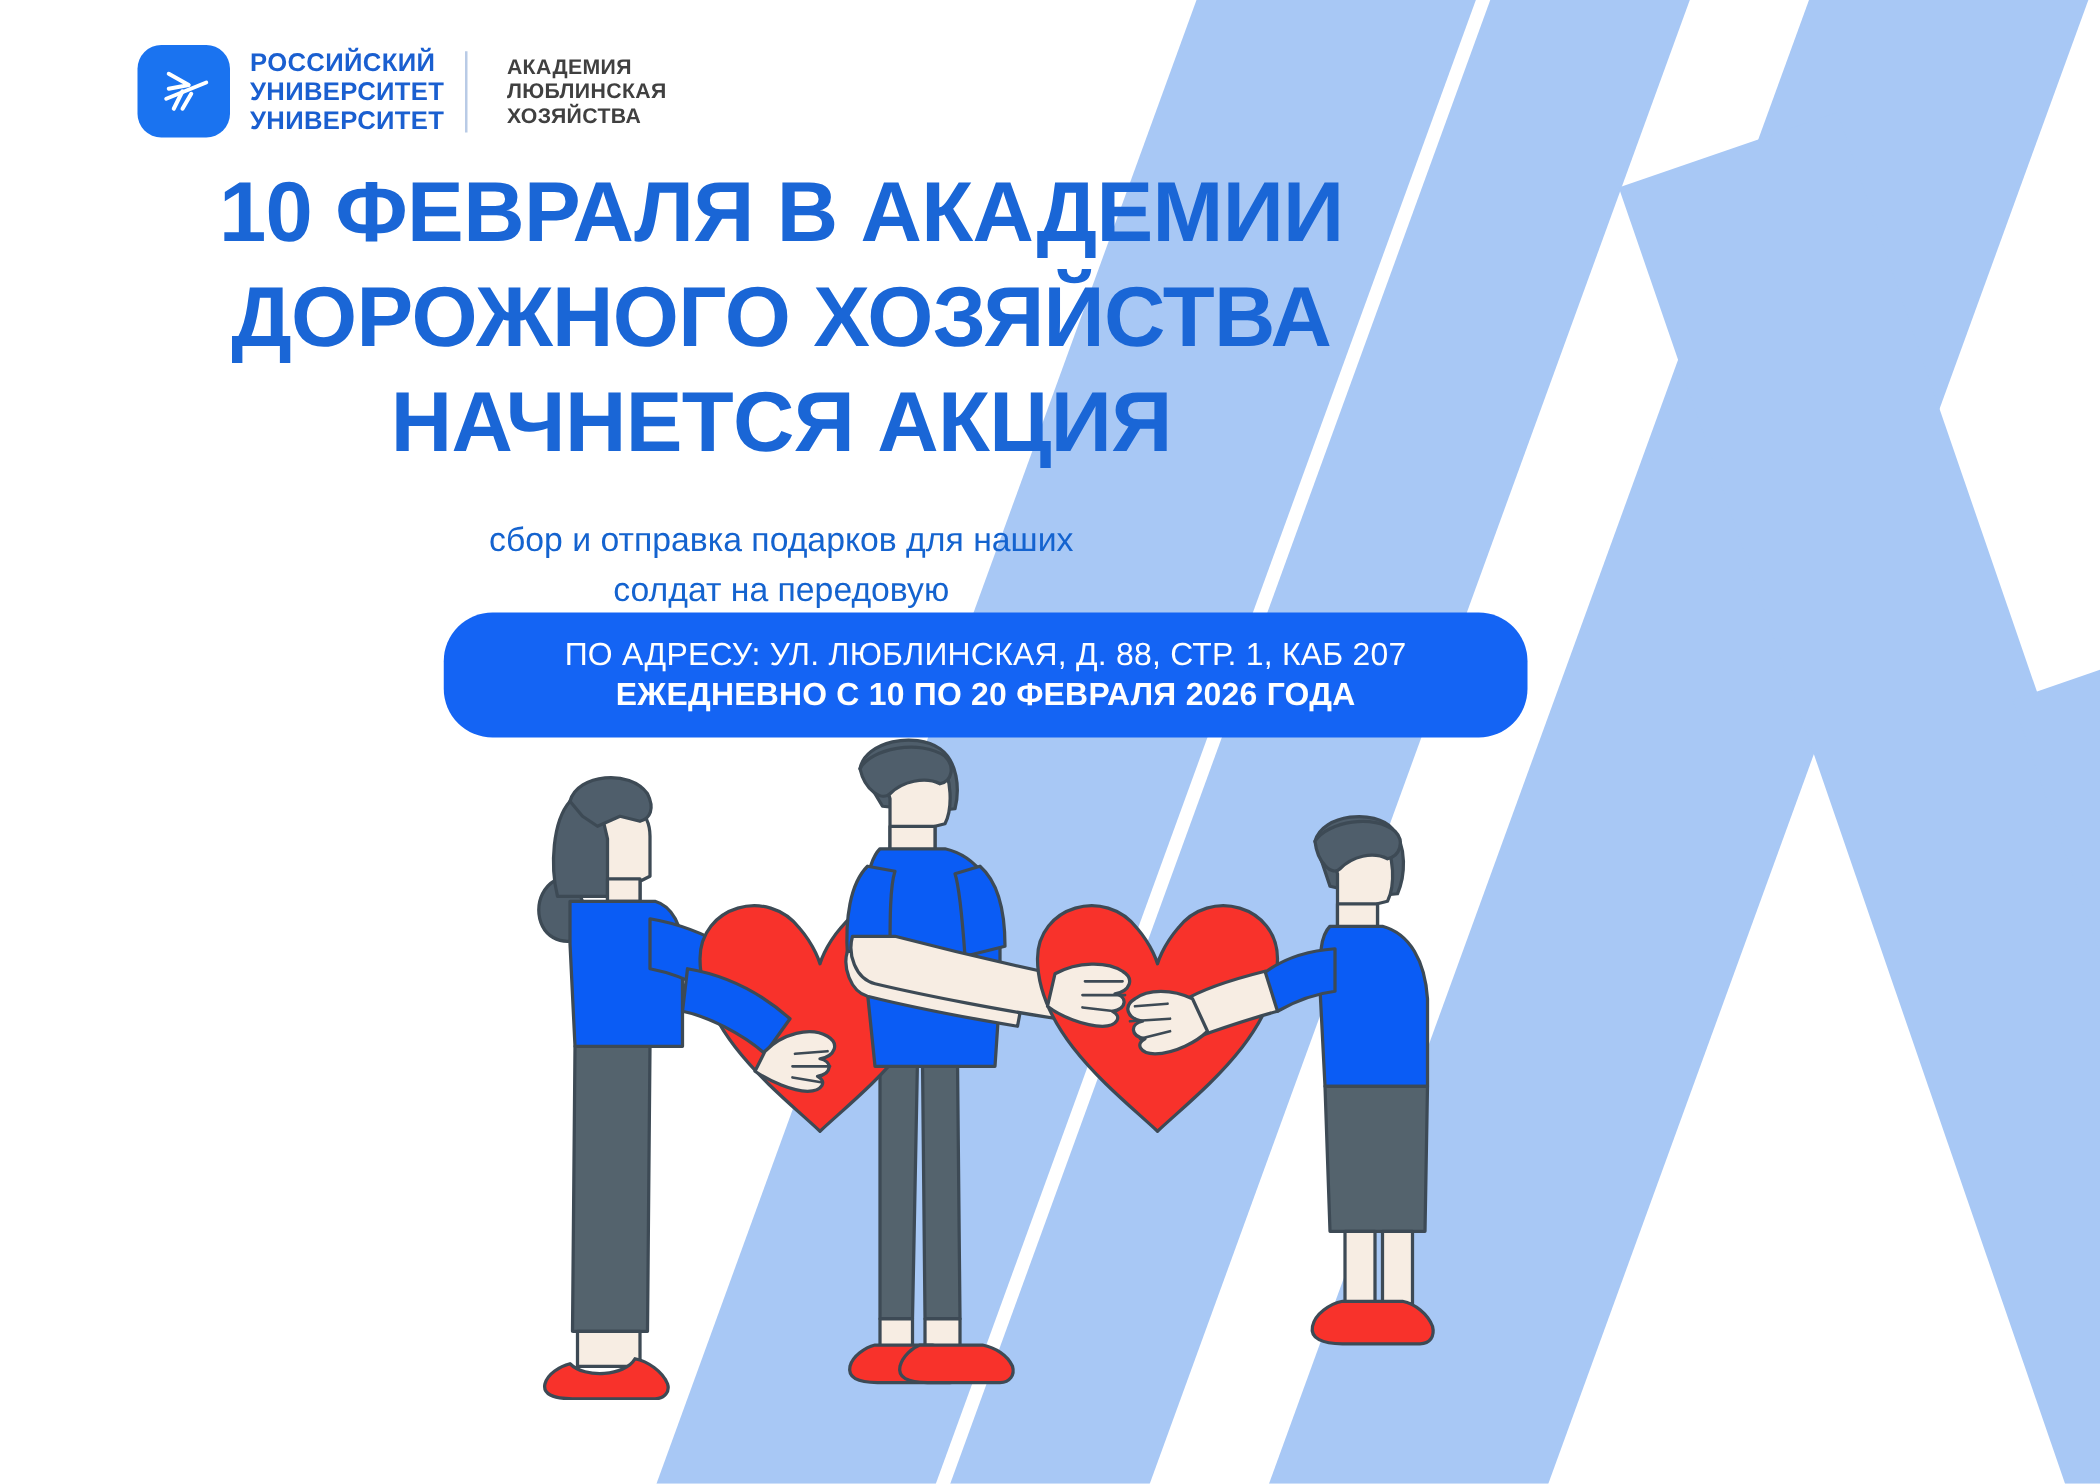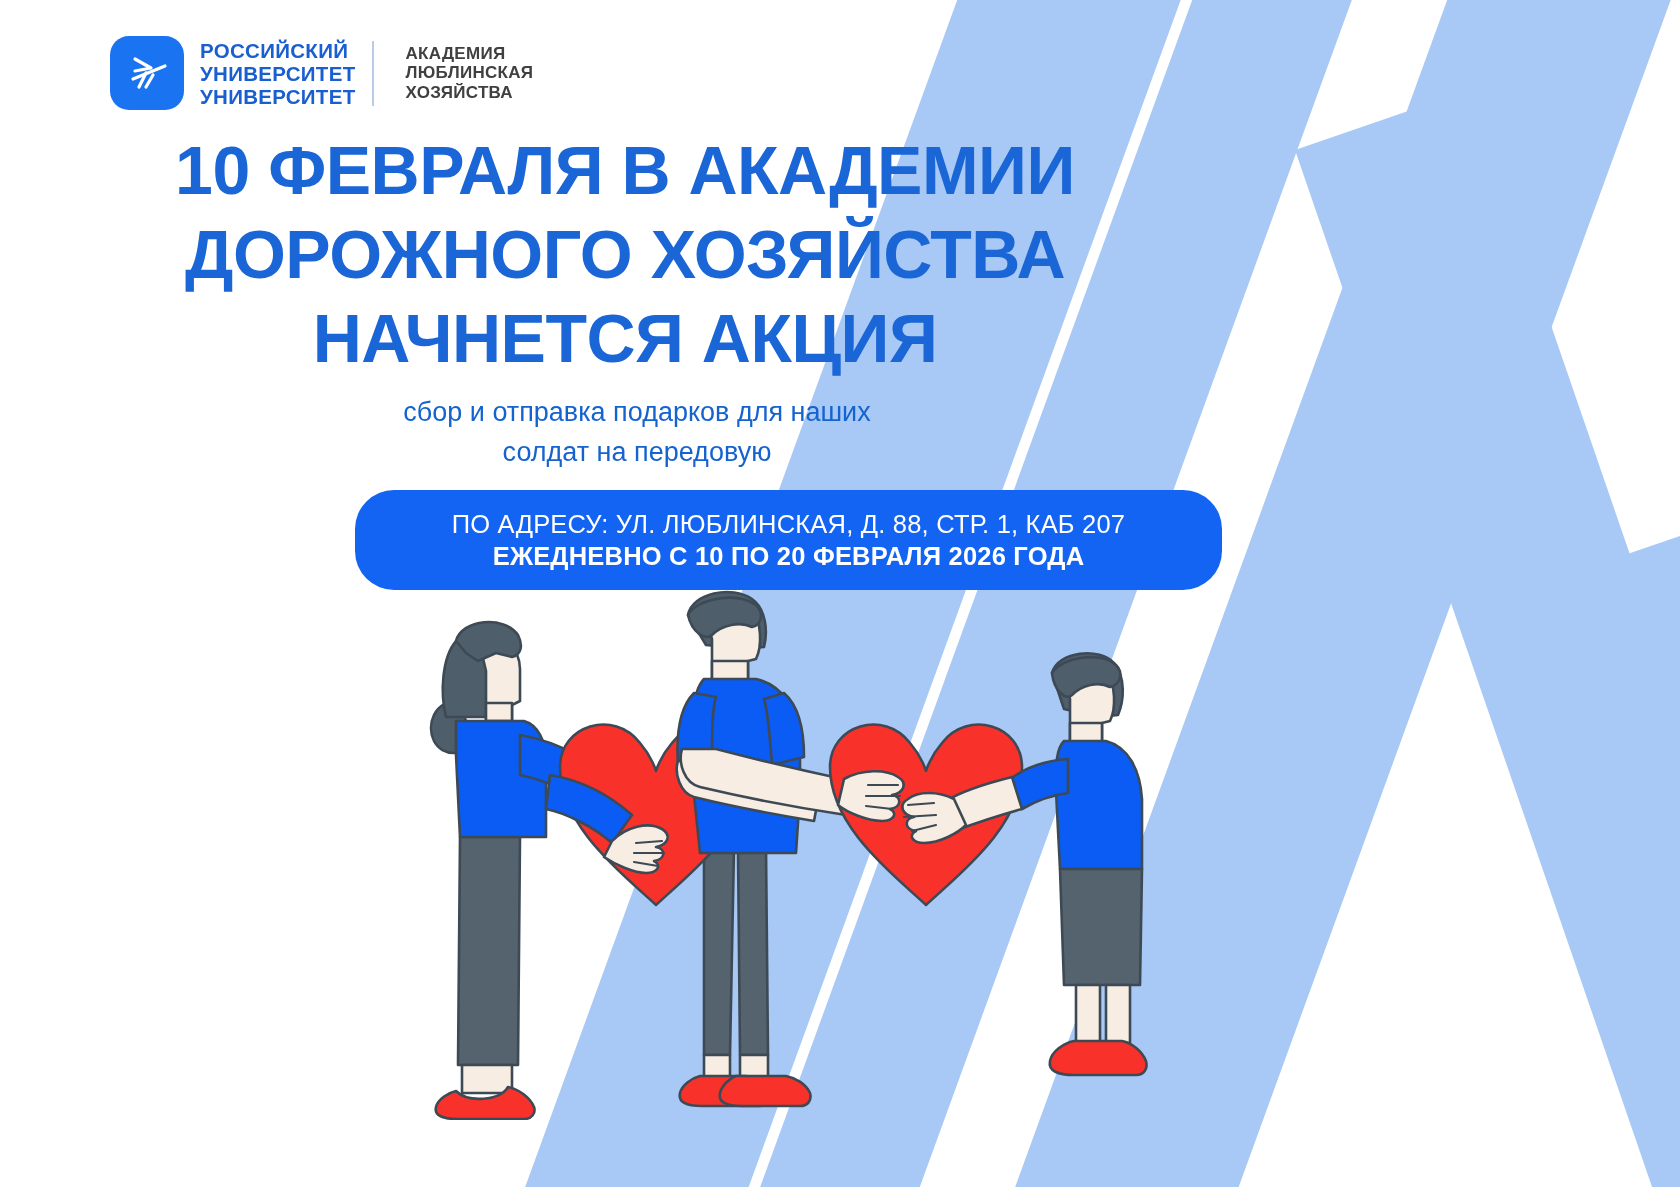--- a/index.html
+++ b/index.html
@@ -133,29 +133,28 @@
     font-weight: bold;
     font-size: 68px;
     line-height: 84px;
     letter-spacing: -0.5px;
   }
   .headline .hl-line { display: block; white-space: nowrap; }
 
   
   .subtitle {
     position: absolute;
-    top: 392px;
+    top: 412px;
     left: 0;
     width: 1250px;
     text-align: center;
     z-index: 5;
     color: #1463cf;
     font-size: 27px;
     line-height: 40px;
-    margin-left: 12px;
   }
   .subtitle .sub-line { display: block; }
 
   
   .pill {
     position: absolute;
     top: 490px;
     left: 355px;
     width: 867px;
     height: 100px;

